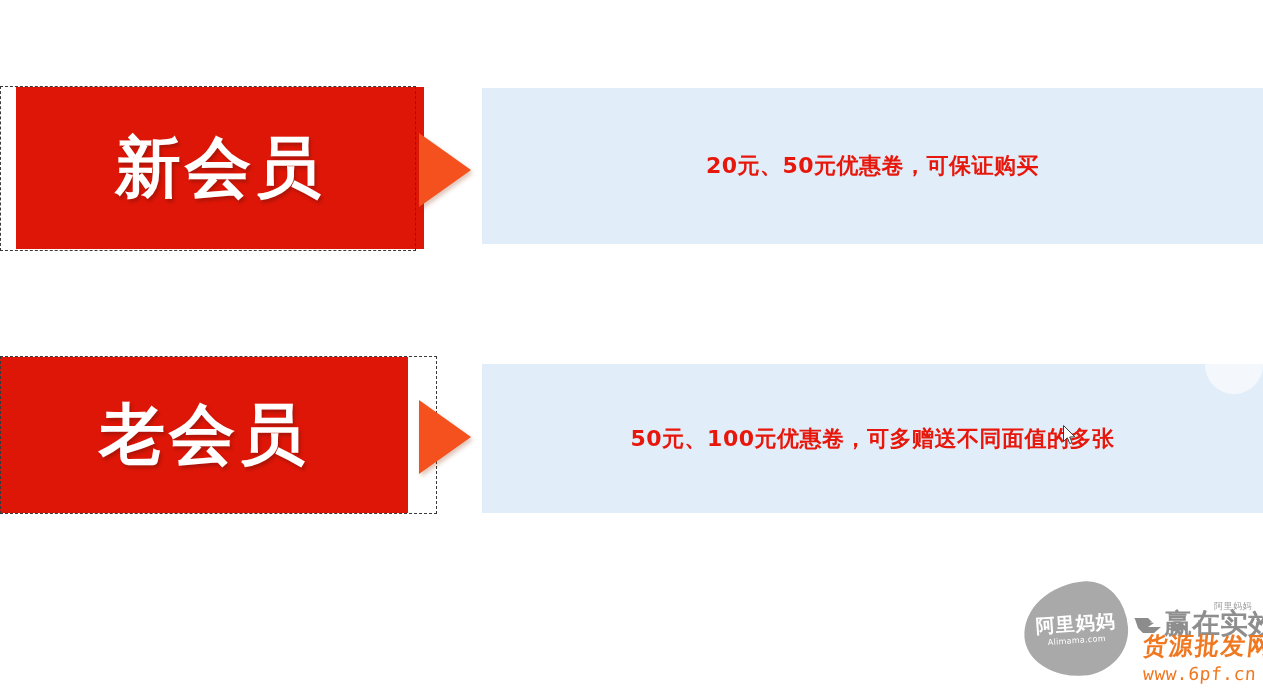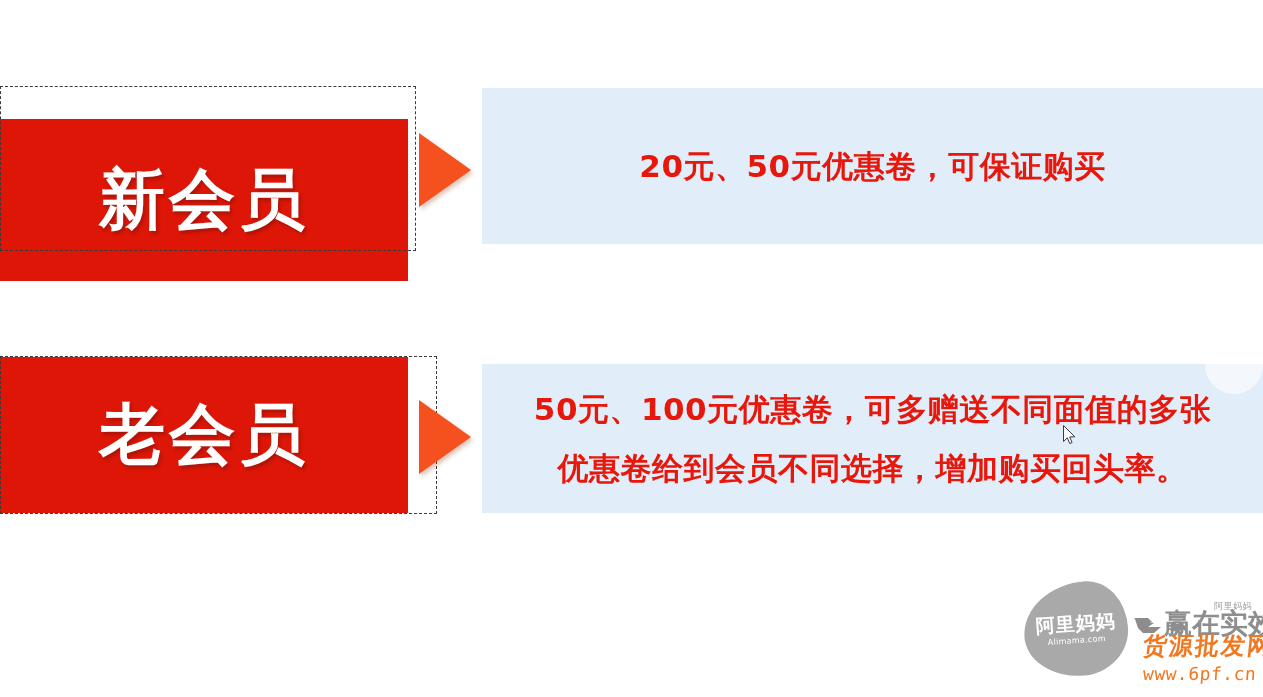--- a/index.html
+++ b/index.html
@@ -67,21 +67,21 @@
     background: #E1EDF9;
     display: flex;
     flex-direction: column;
     align-items: center;
     justify-content: center;
     box-sizing: border-box;
   }
   .blue-text {
     color: #E8170B;
     font-weight: bold;
-    font-size: 31px;
+    font-size: 22px;
     line-height: 1.0;
     letter-spacing: 0.5px;
     white-space: nowrap;
     text-align: center;
   }
   .blue-text.line2 {
     margin-top: 28px;
   }
 
   
@@ -194,21 +194,21 @@
     width: 14px;
     height: 22px;
     pointer-events: none;
   }
 </style>
 </head>
 <body>
 
 <div class="slide">
 
-  <div class="red-box" style="left:0px; top:87px; width:408px; height:162px;margin-top:32px;">
+  <div class="red-box" style="left:16px; top:87px; width:408px; height:162px;">
     <span class="red-box-label">新会员</span>
   </div>
 
   <div class="sel-frame" style="left:0px; top:86px; width:416px; height:165px;"></div>
 
   <div class="arrow" style="left:419px; top:133px; border-width:37px 0 37px 52px;"></div>
 
   <div class="blue-panel" style="left:482px; top:88px; width:781px; height:156px;">
     <div class="blue-text">20元、50元优惠卷，可保证购买</div>
   </div>
@@ -217,21 +217,20 @@
     <span class="red-box-label">老会员</span>
   </div>
 
   <div class="sel-frame" style="left:0px; top:356px; width:437px; height:158px;"></div>
 
   <div class="arrow" style="left:419px; top:400px; border-width:37px 0 37px 52px;"></div>
 
   <div class="blue-panel" style="left:482px; top:364px; width:781px; height:149px;">
     <div class="panel-notch" style="left:723px; top:0px;"></div>
     <div class="blue-text">50元、100元优惠卷，可多赠送不同面值的多张</div>
-    <div class="blue-text line2">优惠卷给到会员不同选择，增加购买回头率。</div>
   </div>
 
   <div class="logo-group">
 
     <div class="alimama-blob">
       <div class="alimama-cn">阿里妈妈</div>
       <div class="alimama-en">Alimama.com</div>
     </div>
 
     <svg class="bird-icon" viewBox="0 0 44 26">

